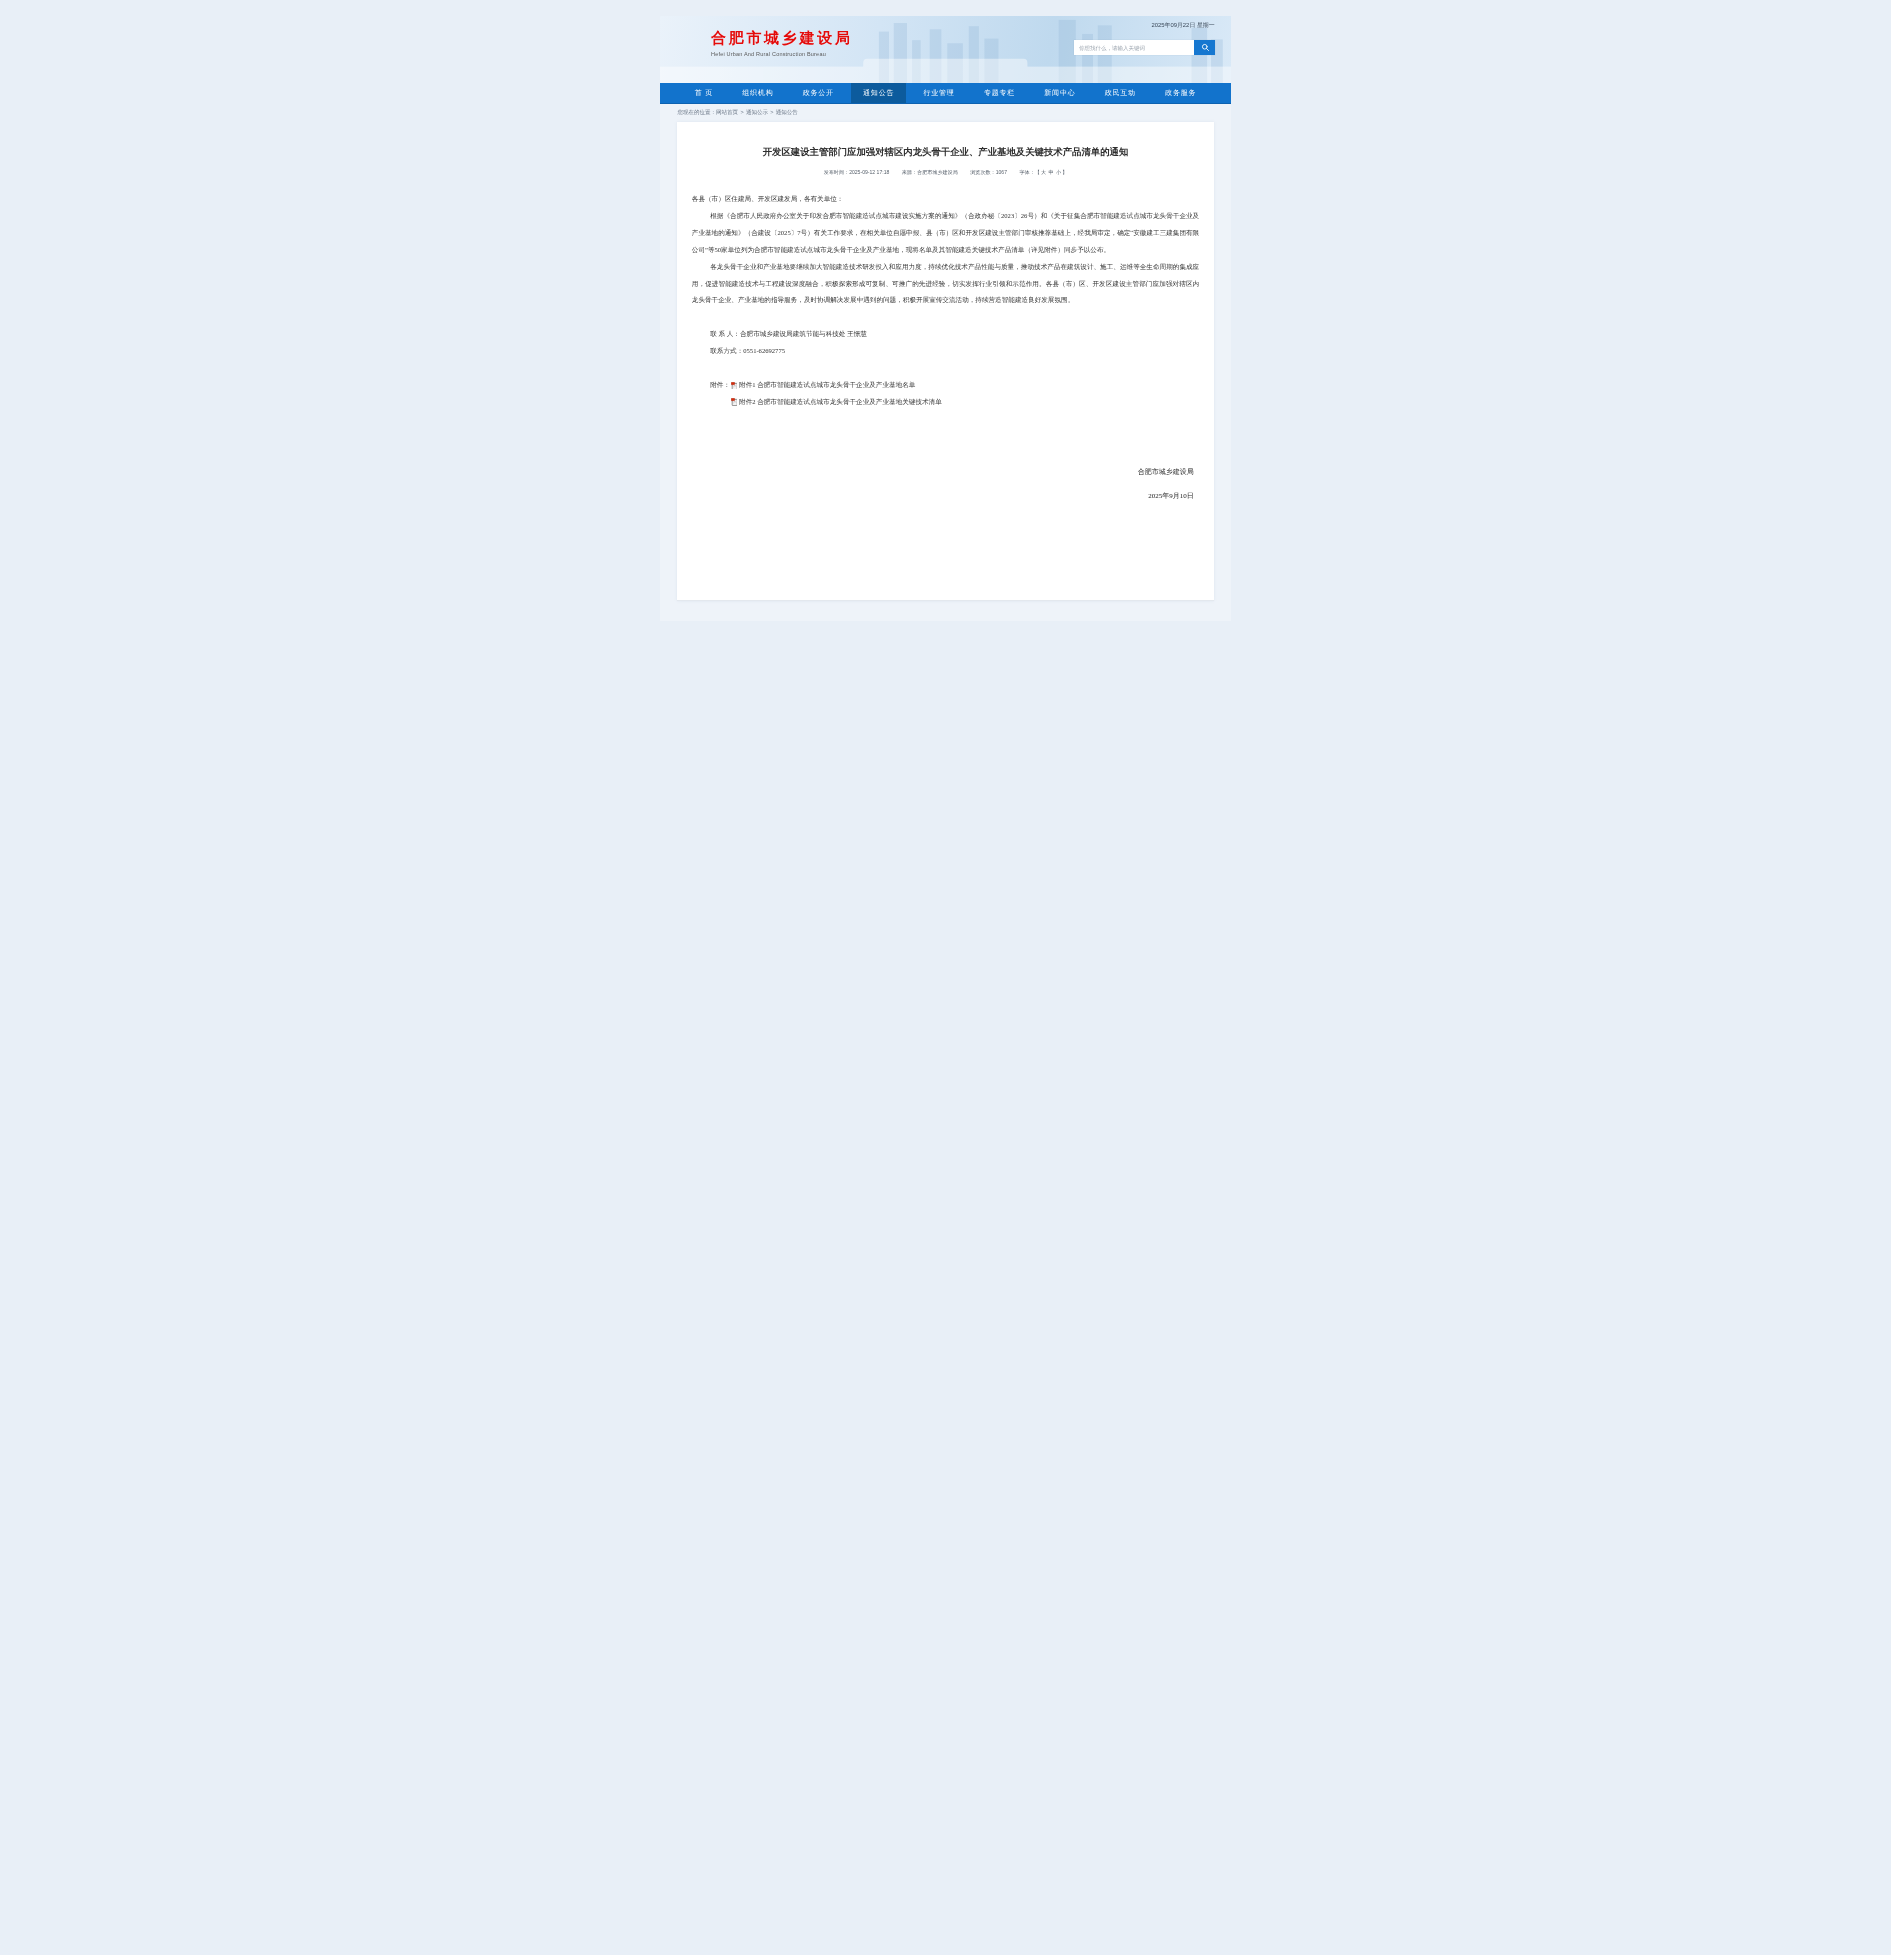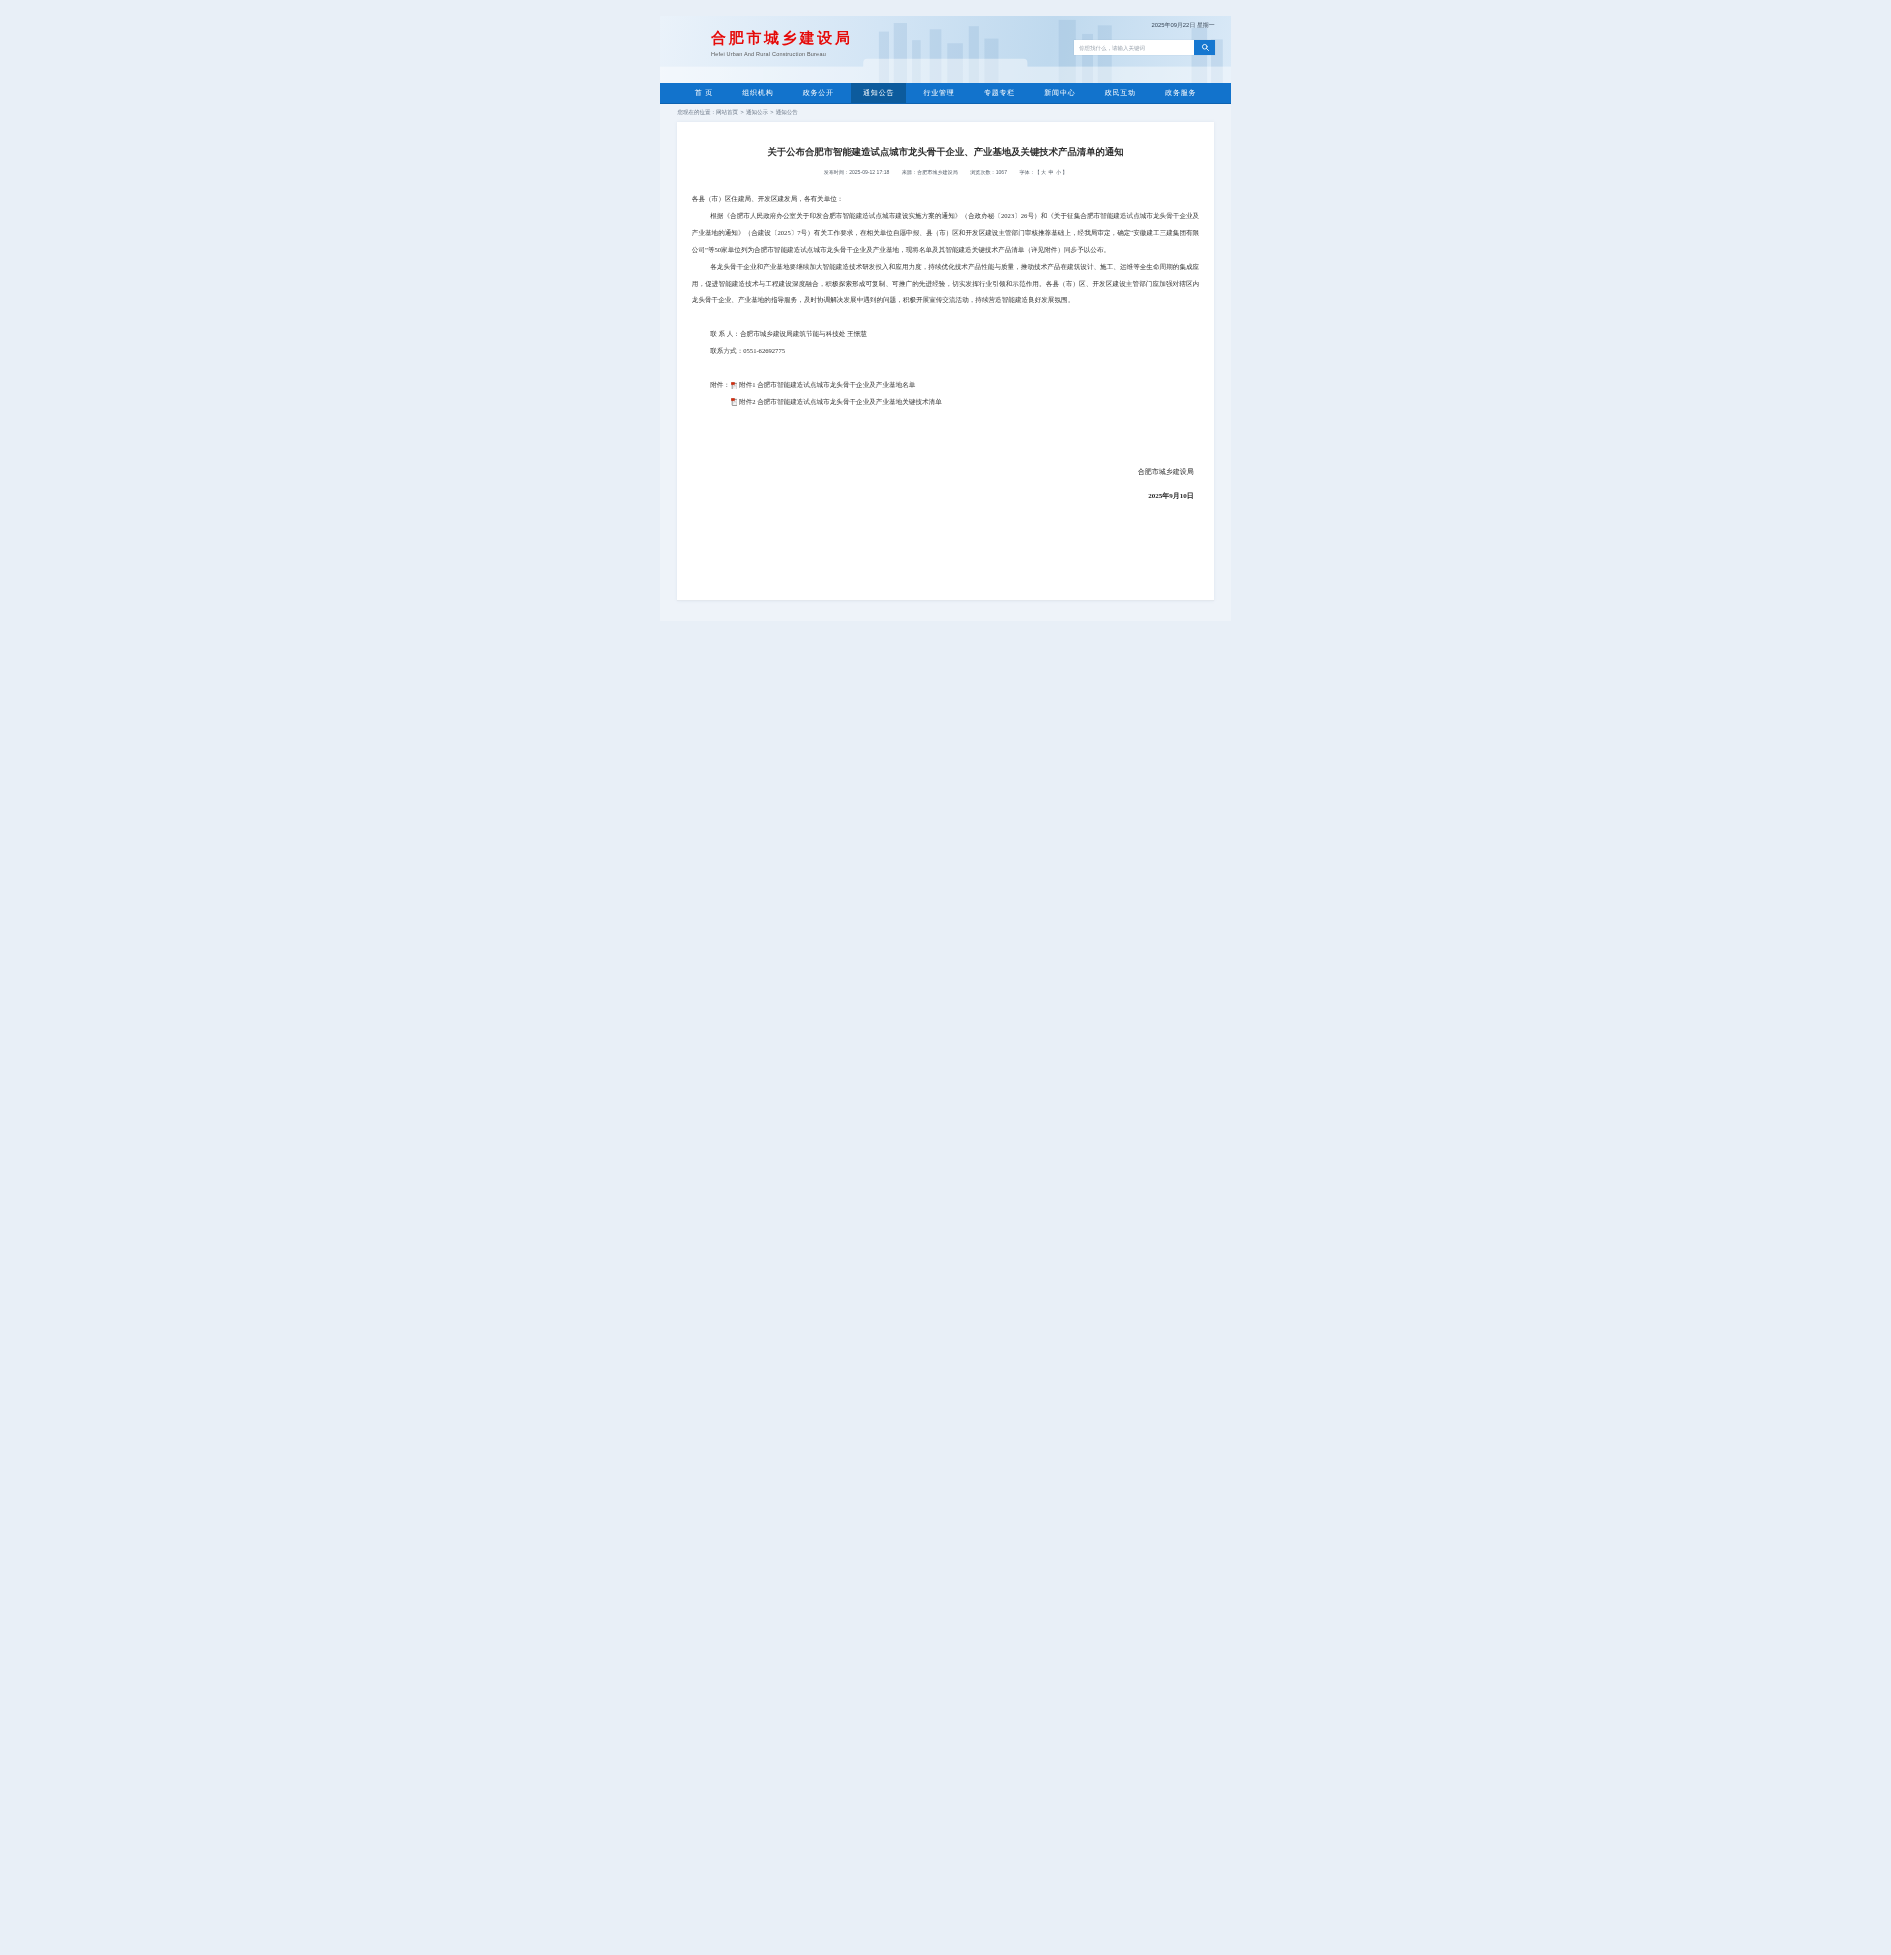--- a/index.html
+++ b/index.html
@@ -55,21 +55,21 @@
 
   .attachments { margin-top:17px; }
   .attach-row { padding-left:2.8em; display:flex; align-items:center; }
   .attach-label { white-space:nowrap; }
   .attach-label.ghost { visibility:hidden; }
   .attach-icon { width:6.6px; height:7.8px; margin:0 1.6px 0 0.8px; flex:0 0 auto; position:relative; top:0.4px; }
   .attach-link { color:#333; text-decoration:none; cursor:pointer; }
 
   .signature-block { margin-top:54px; text-align:right; padding-right:5.5px;
     font-family:"Liberation Serif", serif; font-size:7px; color:#222; }
-  .signature-date { margin-top:5.5px;font-weight:bold; }
+  .signature-date { margin-top:5.5px; }
 </style>
 </head>
 <body>
 
 <div class="page">
 
   <div class="header">
     <svg class="cityscape" viewBox="0 0 1461 172" preserveAspectRatio="none">
       <g fill="#8fb4d6" opacity="0.28">
         <rect x="560" y="40" width="26" height="132"></rect>
@@ -121,21 +121,21 @@
     <a class="nav-item">政民互动</a>
     <a class="nav-item">政务服务</a>
   </div>
 
   <div class="breadcrumb">
     <span>您现在的位置：</span><span class="crumb">网站首页</span><span class="sep">&gt;</span><span class="crumb">通知公示</span><span class="sep">&gt;</span><span class="crumb">通知公告</span>
   </div>
 
   <div class="card">
 
-    <h1 class="article-title">关于公布合肥市智能建造试点城市龙头骨干企业、产业基地及关键技术产品清单的通知</h1>
+    <h1 class="article-title">开发区建设主管部门应加强对辖区内龙头骨干企业、产业基地及关键技术产品清单的通知</h1>
 
     <div class="article-meta">
       <span class="group"><span>发布时间：</span><span>2025-09-12 17:18</span></span>
       <span class="group"><span>来源：</span><span>合肥市城乡建设局</span></span>
       <span class="group"><span>浏览次数：</span><span>1067</span></span>
       <span class="group"><span>字体：</span><span>【</span><a class="font-size-link">大</a><a class="font-size-link">中</a><a class="font-size-link">小</a><span>】</span></span>
     </div>
 
     <div class="article-body">
       <p>各县（市）区住建局、开发区建发局，各有关单位：</p>

